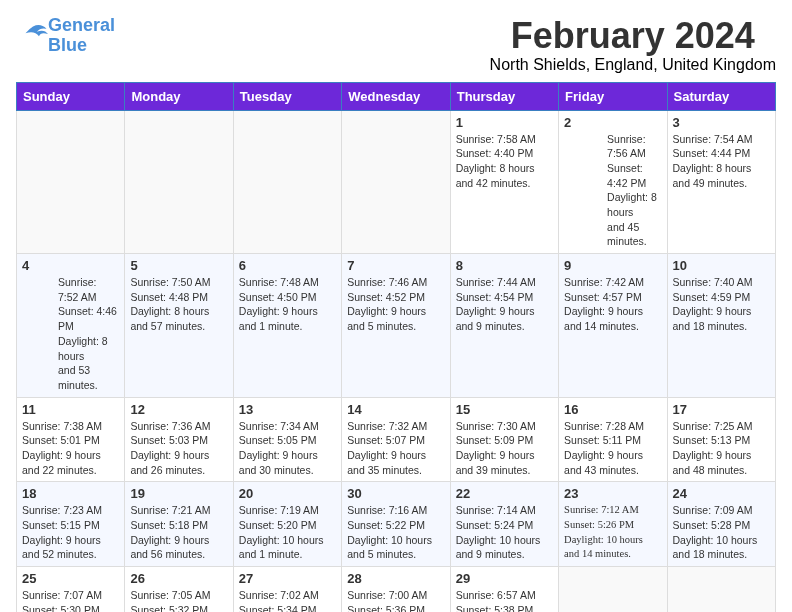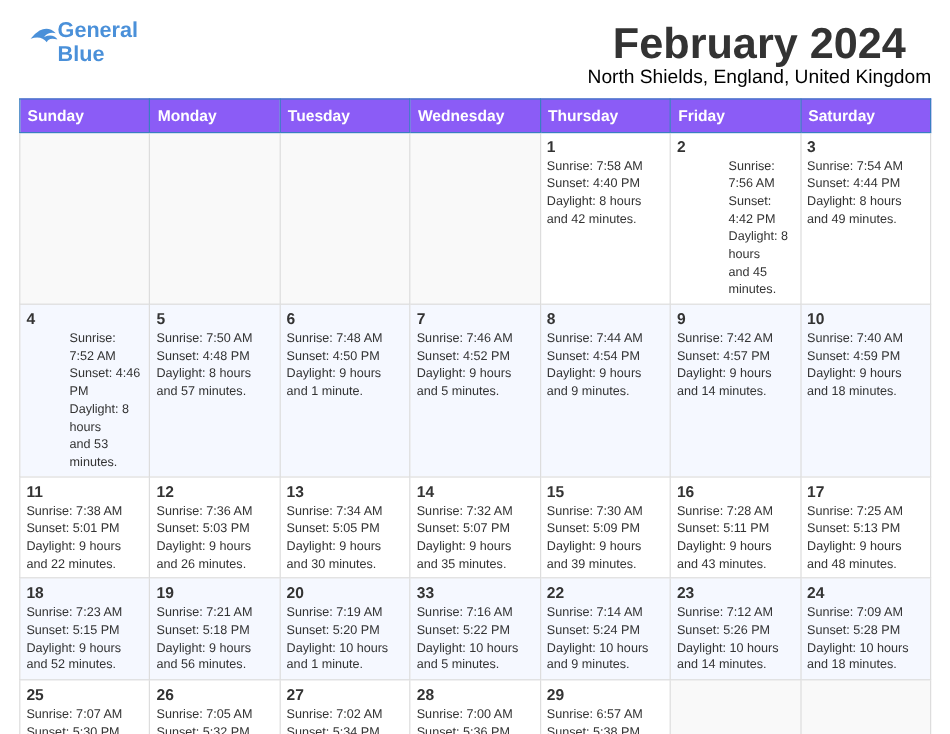--- a/index.html
+++ b/index.html
@@ -48,21 +48,21 @@
       font-size: 16px;
       color: #000000;
       font-weight: normal;
     }
     .calendar-table {
       width: 100%;
       border-collapse: collapse;
       table-layout: fixed;
     }
     .calendar-table th {
-      background-color: #8b5cf6;
+      background-color: #6d28d9;
       color: #fff;
       text-align: left;
       padding: 6px 6px;
       font-size: 13px;
       border: 1px solid #3a7fc1;
     }
     .calendar-table td {
       vertical-align: top;
       border: 1px solid #ddd;
       padding: 4px 5px;
@@ -272,36 +272,36 @@
 and 56 minutes.</div>
         </td>
         <td>
           <span class="day-number">20</span>
           <div class="day-info" style="white-space: pre-line;">Sunrise: 7:19 AM
 Sunset: 5:20 PM
 Daylight: 10 hours
 and 1 minute.</div>
         </td>
         <td>
-          <span class="day-number">33</span>
+          <span class="day-number">30</span>
           <div class="day-info" style="white-space: pre-line;">Sunrise: 7:16 AM
 Sunset: 5:22 PM
 Daylight: 10 hours
 and 5 minutes.</div>
         </td>
         <td>
           <span class="day-number">22</span>
           <div class="day-info" style="white-space: pre-line;">Sunrise: 7:14 AM
 Sunset: 5:24 PM
 Daylight: 10 hours
 and 9 minutes.</div>
         </td>
         <td>
           <span class="day-number">23</span>
-          <div class="day-info" style="white-space: pre-line;">Sunrise: 7:12 AM
+          <div class="day-info" style="white-space: pre-line; font-family: Liberation Serif, serif;">Sunrise: 7:12 AM
 Sunset: 5:26 PM
 Daylight: 10 hours
 and 14 minutes.</div>
         </td>
         <td>
           <span class="day-number">24</span>
           <div class="day-info" style="white-space: pre-line;">Sunrise: 7:09 AM
 Sunset: 5:28 PM
 Daylight: 10 hours
 and 18 minutes.</div>

